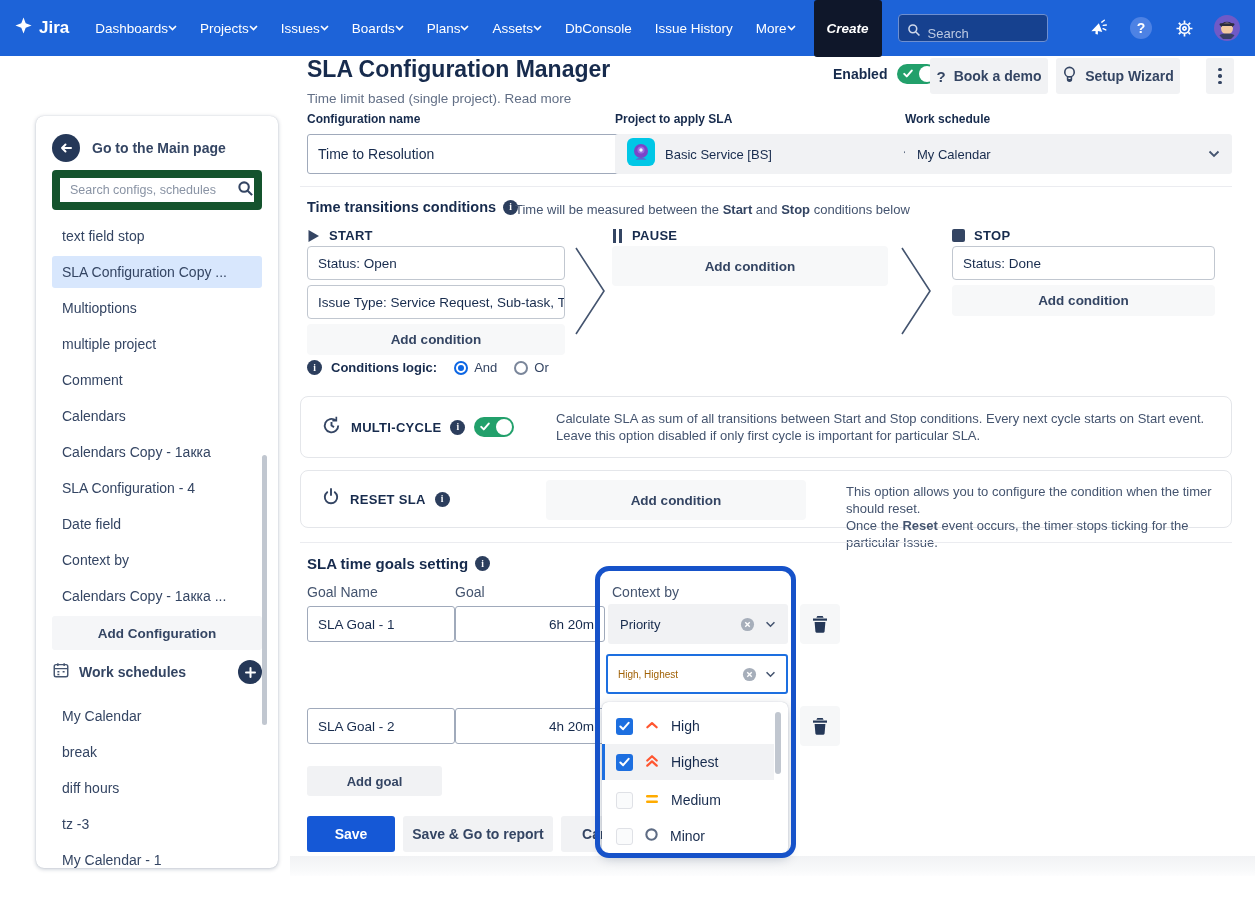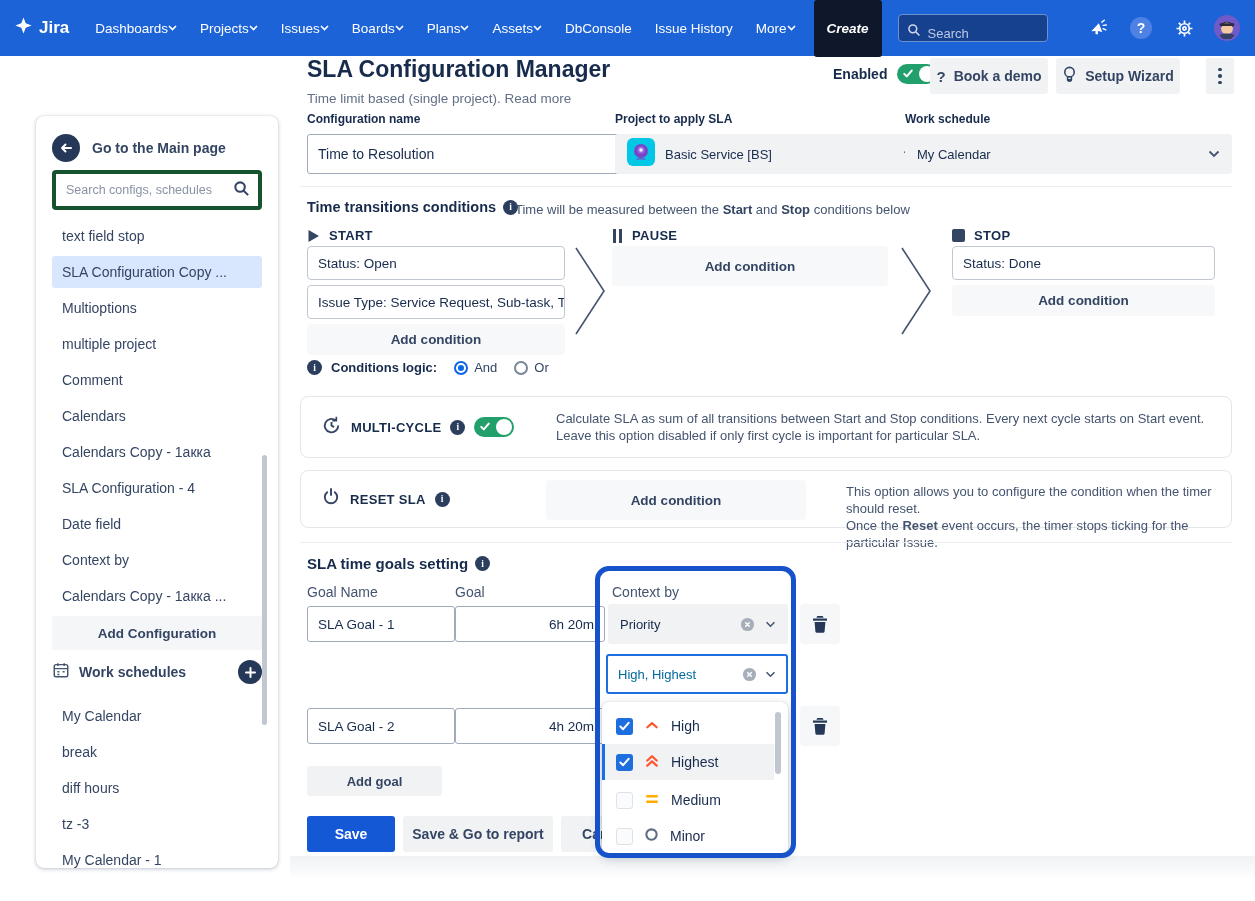--- a/index.html
+++ b/index.html
@@ -26,21 +26,21 @@
   .help-circle::after { content:"?"; }
 
   
   .side-logo { position:absolute; left:38px; top:54px; display:flex; align-items:flex-end; gap:2px; cursor:default; }
   .side-logo .txt { font-size:15px; font-weight:700; color:#5c6e8a; padding-bottom:2px; }
   .side-card { position:absolute; left:36px; top:116px; width:242px; height:752px; background:#fff;
                border-radius:8px; box-shadow:0 1px 4px rgba(9,30,66,.25), 0 0 1px rgba(9,30,66,.2); }
   .back-row { position:absolute; left:16px; top:18px; display:flex; align-items:center; gap:12px; cursor:pointer; }
   .back-circle { width:28px; height:28px; border-radius:50%; background:#253858; display:flex; align-items:center; justify-content:center; }
   .back-row .lbl { font-size:14px; font-weight:700; color:#344563; }
-  .side-search { position:absolute; left:16px; top:54px; width:210px; height:40px; border:4px solid #14532d;
+  .side-search { position:absolute; left:16px; top:54px; width:210px; height:40px; border:8px solid #14532d;
                  border-radius:4px; display:flex; align-items:center; padding:0 10px; gap:6px; background:#fff; }
   .side-search input { border:none; outline:none; flex:1; font-size:12.5px; color:#344563; font-family:inherit; }
   .side-search input::placeholder { color:#8993a4; }
   .cfg-item { position:absolute; left:16px; width:210px; height:32px; display:flex; align-items:center;
               padding:0 10px; font-size:14px; color:#344563; border-radius:3px; cursor:pointer; white-space:nowrap; overflow:hidden; }
   .cfg-item.active { background:#d8e7fd; }
   .side-btn { position:absolute; left:16px; width:210px; height:34px; background:#f5f6f8; border:none; border-radius:3px;
               font-size:13.5px; font-weight:600; color:#344563; cursor:pointer; font-family:inherit; }
   .ws-header { position:absolute; left:16px; top:544px; width:210px; display:flex; align-items:center; gap:9px; }
   .ws-header .lbl { font-size:14px; font-weight:700; color:#344563; flex:1; }
@@ -102,21 +102,21 @@
   .opt-card .head .lbl { font-size:13px; font-weight:700; color:#172b4d; letter-spacing:.3px; }
   .opt-desc { position:absolute; font-size:13px; color:#44546f; line-height:17px; }
 
   
   .goal-input { text-align:right; }
   .sel-x { cursor:pointer; display:flex; }
   .trash-btn { position:absolute; width:40px; height:40px; background:#f6f7f8; border:none; border-radius:4px;
                display:flex; align-items:center; justify-content:center; cursor:pointer; }
   .filter-sel { position:absolute; left:606px; top:654px; width:182px; height:40px; background:#fff;
                 border:2px solid #1d6fe0; border-radius:3px; display:flex; align-items:center; padding:0 10px; gap:8px; cursor:text; }
-  .filter-sel .val { flex:1; font-size:13px; color:#0369a1; }
+  .filter-sel .val { flex:1; font-size:10px; color:#a16207; }
   .opt-panel { position:absolute; left:602px; top:702px; width:186px; height:152px; background:#fff; border-radius:6px;
                box-shadow:0 4px 12px rgba(9,30,66,.25), 0 0 1px rgba(9,30,66,.3); z-index:5; }
   .opt-row { position:absolute; left:0; width:172px; height:36px; display:flex; align-items:center; gap:11px;
              padding-left:14px; font-size:14px; color:#172b4d; cursor:pointer; }
   .opt-row.selected { background:#f1f2f4; border-left:3px solid #1d6fe0; padding-left:11px; }
   .cbx { width:17px; height:17px; border-radius:3px; flex:0 0 auto; display:flex; align-items:center; justify-content:center; }
   .cbx.on { background:#1d6fe0; }
   .cbx.off { background:#fafbfc; border:1.5px solid #dfe1e6; }
   .panel-scroll { position:absolute; right:7px; top:10px; width:6px; height:62px; border-radius:3px; background:#c1c7d0; cursor:pointer; }
   .ctx-highlight { position:absolute; left:595px; top:566px; width:201px; height:292px; border:5px solid #1652c9;

